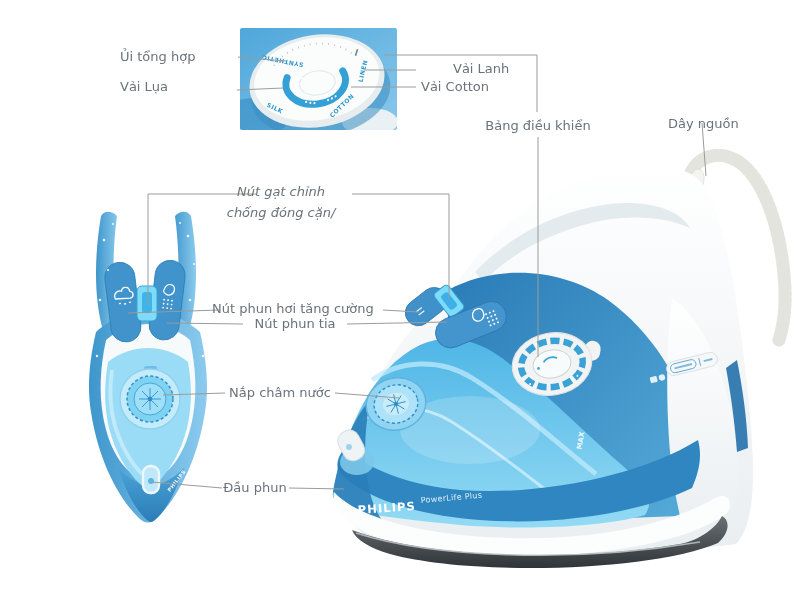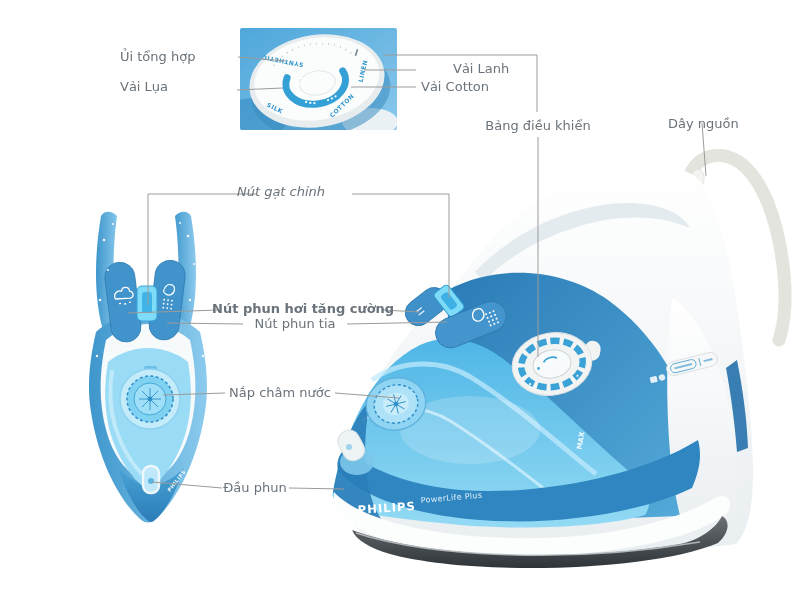--- a/index.html
+++ b/index.html
@@ -293,18 +293,19 @@
 </svg>
 
   <div class="label r" style="left:120px;top:49px;width:116px;">Ủi tổng hợp</div>
   <div class="label r" style="left:120px;top:79px;width:116px;">Vải Lụa</div>
   <div class="label" style="left:421px;top:61px;margin-left:32px;">Vải Lanh</div>
   <div class="label" style="left:421px;top:79px;">Vải Cotton</div>
   <div class="label c" style="left:482px;top:118px;width:112px;">Bảng điều khiển</div>
   <div class="label" style="left:668px;top:116px;">Dây nguồn</div>
   <div class="label c multiline" style="left:196px;top:181px;width:170px;font-style:italic;">
     <span style="display:block">Nút gạt chỉnh</span>
+    <span style="display:block">chống đóng cặn/</span>
   </div>
-  <div class="label r" style="left:212px;top:301px;width:170px;font-weight:bold;">Nút phun hơi tăng cường</div>
+  <div class="label r" style="left:212px;top:301px;width:170px;">Nút phun hơi tăng cường</div>
   <div class="label c" style="left:243px;top:316px;width:104px;">Nút phun tia</div>
   <div class="label c" style="left:227px;top:385px;width:106px;">Nắp châm nước</div>
   <div class="label c" style="left:222px;top:480px;width:66px;">Đầu phun</div>
 </div>
 
 </body></html>

